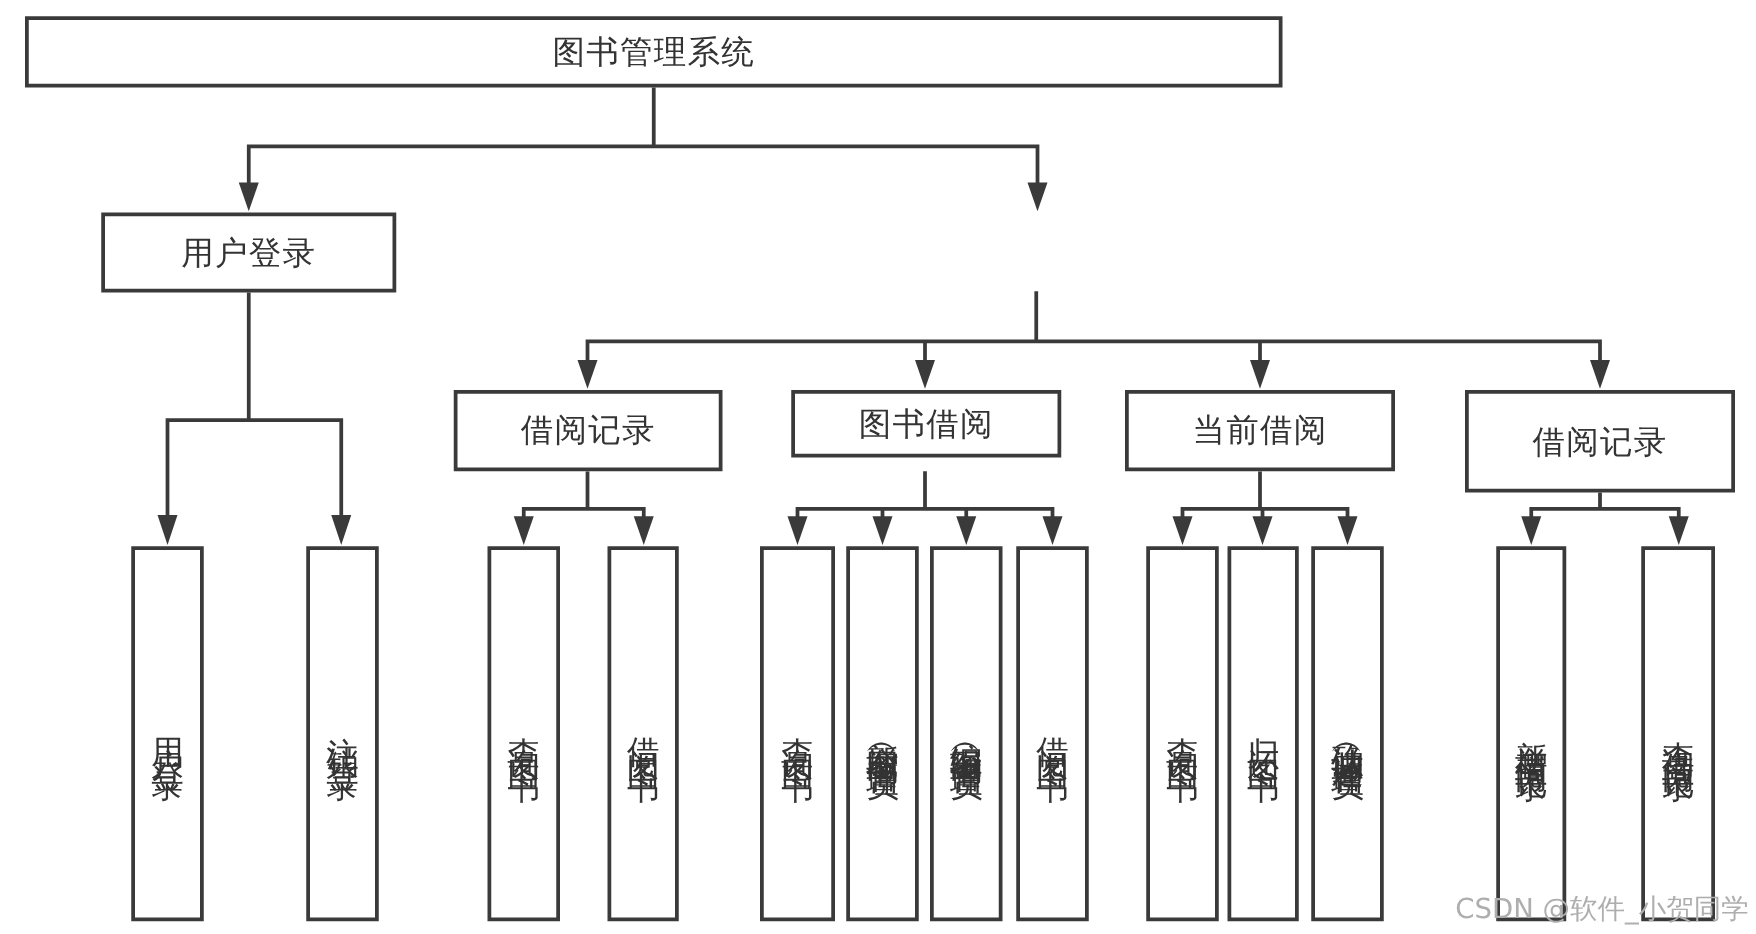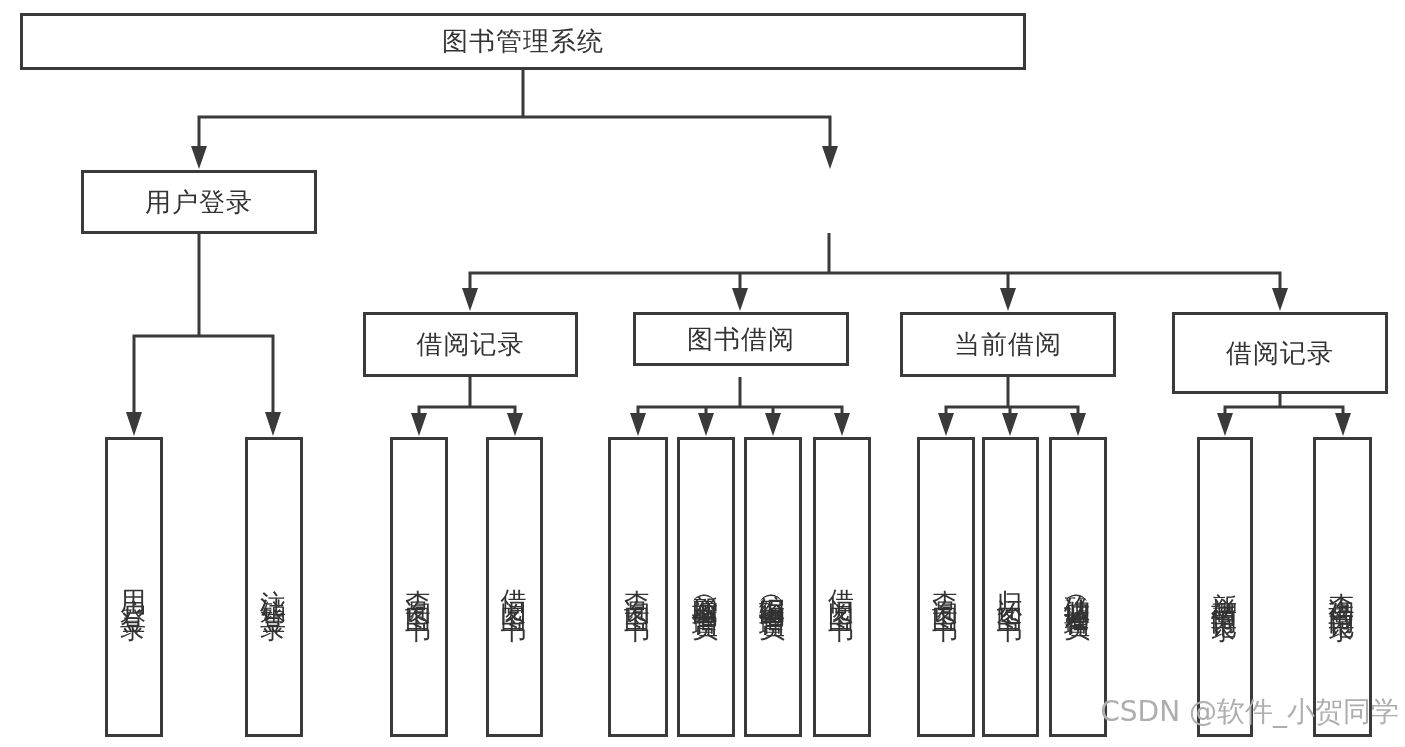--- a/index.html
+++ b/index.html
@@ -61,22 +61,22 @@
   .L7  { left: 744px;  width: 58px; }
   .L8  { left: 813px;  width: 58px; }
   .L9  { left: 917px;  width: 58px; }
   .L10 { left: 982px;  width: 57px; }
   .L11 { left: 1049px; width: 58px; }
   .L12 { left: 1197px; width: 56px; }
   .L13 { left: 1313px; width: 59px; }
   .watermark {
     position: absolute;
     right: 6px;
-    bottom: 16px;
-    font-size: 28px;
+    bottom: 5px;
+    font-size: 22px;
     color: var(--watermark);
     z-index: 3;
     white-space: nowrap;
   }
 </style>
 </head>
 <body>
 
 <div class="stage">
 

